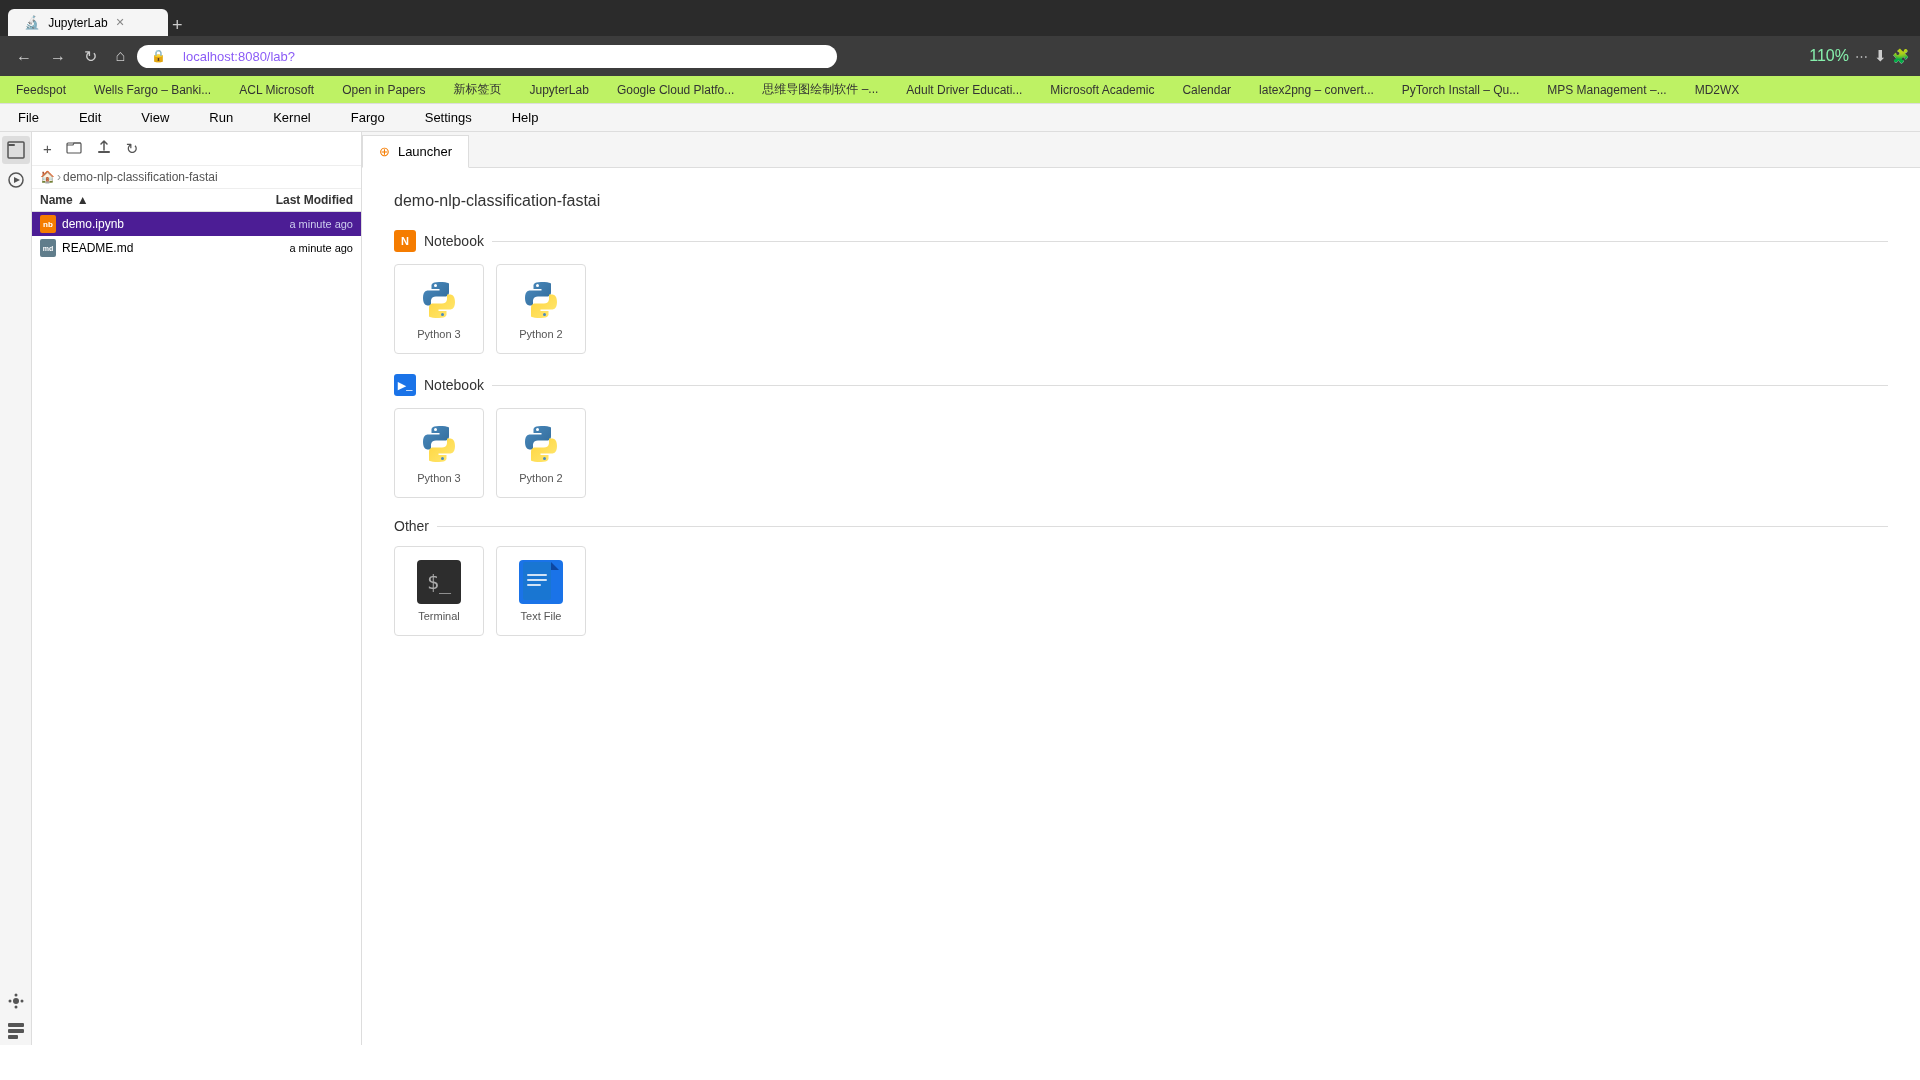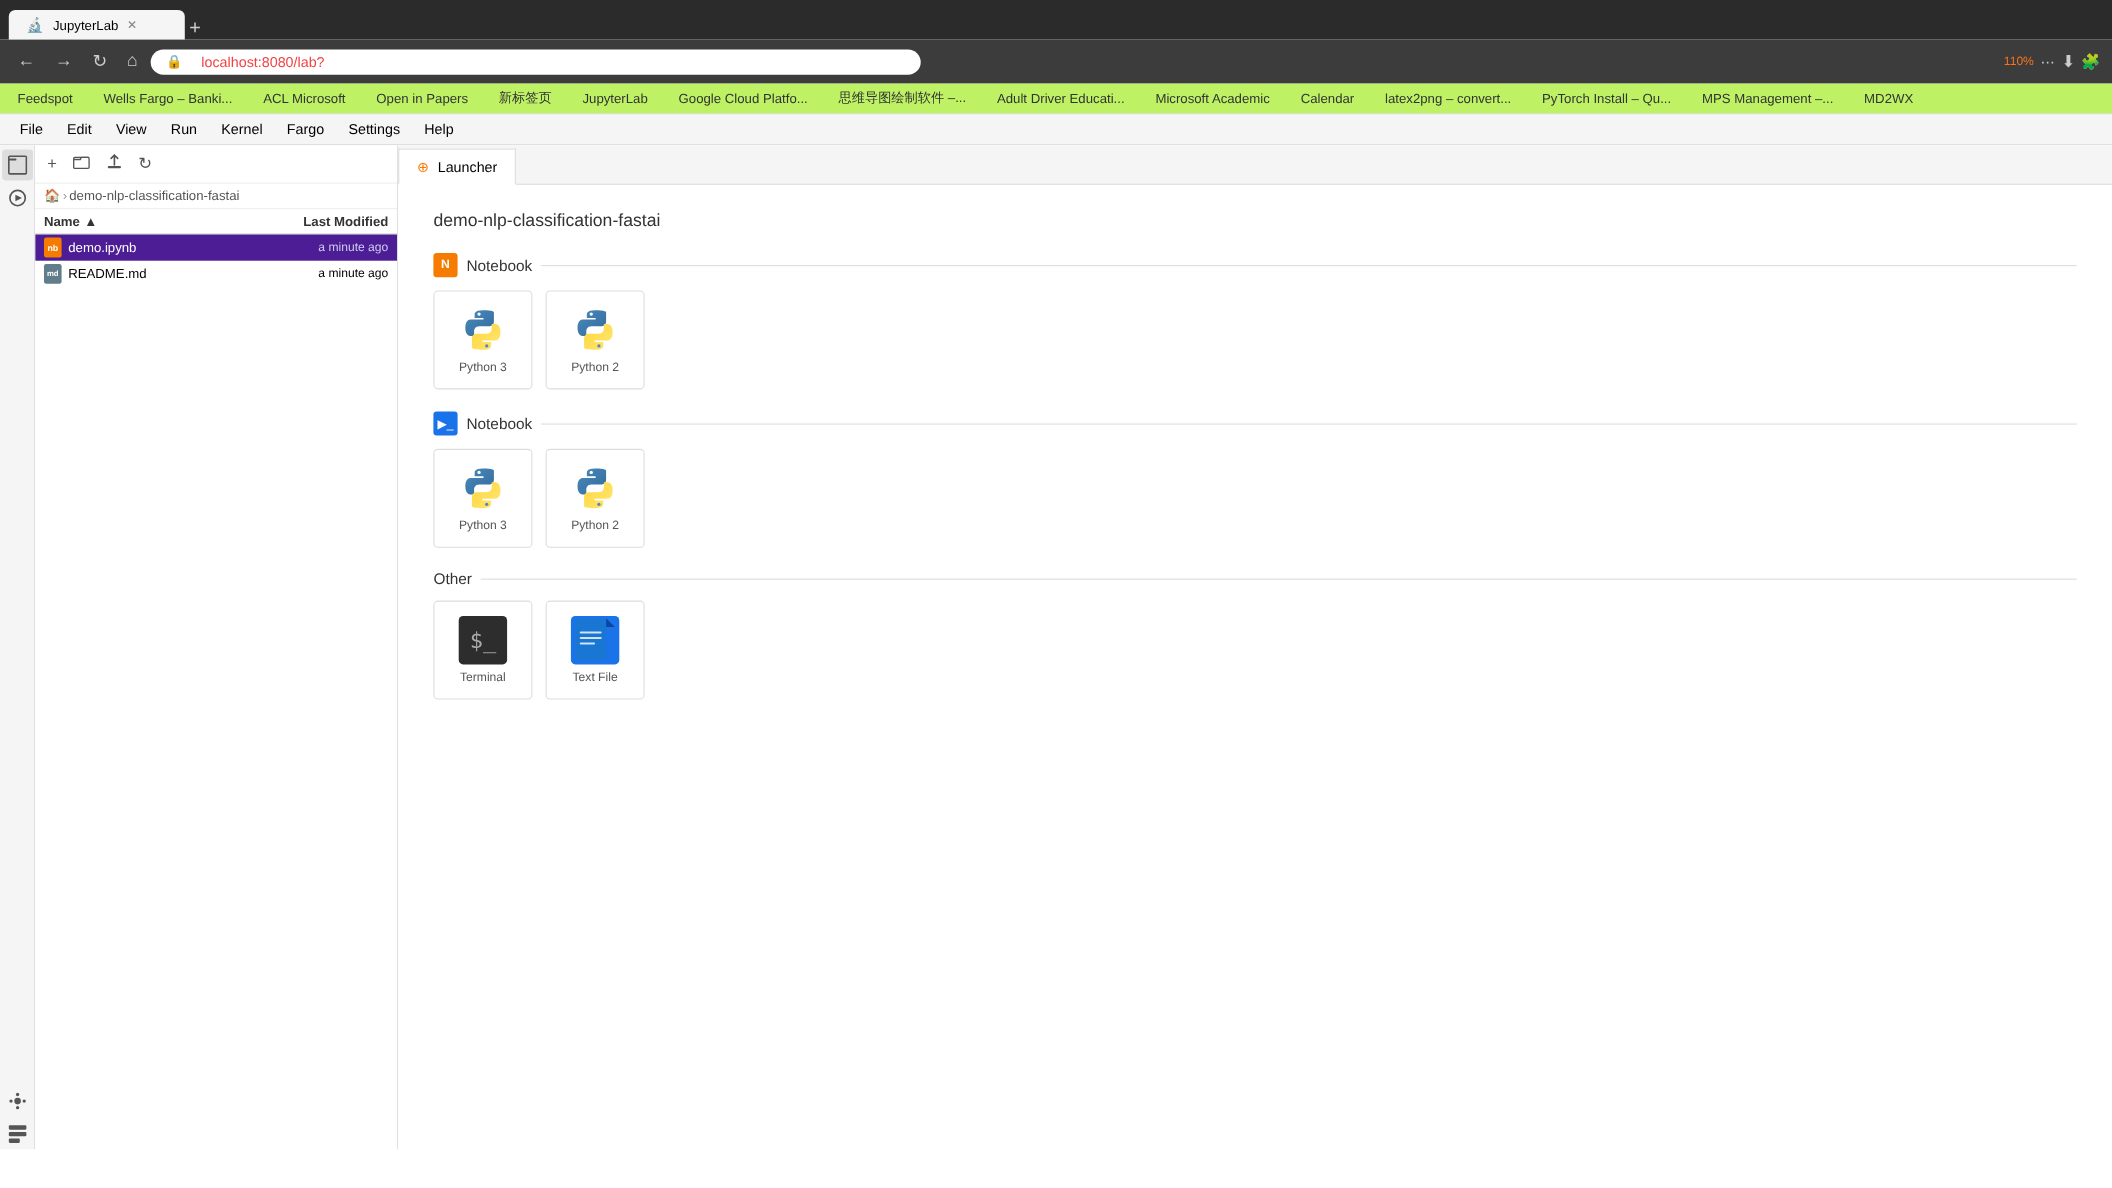--- a/index.html
+++ b/index.html
@@ -3,28 +3,28 @@
   <meta charset="utf-8">
   <style>
     * { margin: 0; padding: 0; box-sizing: border-box; }
     body { font-family: -apple-system, BlinkMacSystemFont, 'Segoe UI', sans-serif; font-size: 13px; background: #fff; width: 1920px; height: 1080px; overflow: hidden; }
     .tab-bar { background: #2b2b2b; height: 36px; display: flex; align-items: flex-end; padding: 0 8px; }
     .tab { background: #f5f5f5; border-radius: 6px 6px 0 0; padding: 6px 16px; font-size: 12px; display: flex; align-items: center; gap: 8px; min-width: 160px; }
     .tab-close { color: #888; font-size: 11px; cursor: pointer; }
     .new-tab-btn { color: #ccc; font-size: 18px; margin-left: 4px; cursor: pointer; background: none; border: none; }
     .nav-btn { background: none; border: none; color: #ccc; font-size: 16px; cursor: pointer; padding: 4px 6px; border-radius: 3px; }
     .address-bar { flex: 1; background: #fff; border-radius: 20px; padding: 4px 12px; font-size: 13px; display: flex; align-items: center; gap: 6px; max-width: 800px; }
-    .address-text { color: #ef4444; font-size: 13px; padding-left: 11px; }
+    .address-text { color: #8b5cf6; font-size: 13px; padding-left: 11px; }
     .browser-nav-row { background: #3c3c3c; height: 40px; display: flex; align-items: center; padding: 0 10px; gap: 6px; }
     .bookmarks-bar { background: #bef264; height: 28px; display: flex; align-items: center; padding: 0 8px; gap: 12px; border-bottom: 1px solid #ddd; font-size: 12px; overflow: hidden; }
     .bookmark-item { padding: 2px 8px; border-radius: 3px; cursor: pointer; white-space: nowrap; color: #333; }
 
     
     .jupyterlab { display: flex; flex-direction: column; height: calc(1080px - 139px); }
-    .menu-bar { background: #f5f5f5; border-bottom: 1px solid #ddd; height: 28px; display: flex; align-items: center; padding: 0 8px; gap: 2px; }
+    .menu-bar { background: #f5f5f5; border-bottom: 1px solid #ddd; height: 28px; display: flex; align-items: center; padding: 0 8px; gap: 20px; }
     .menu-item { padding: 3px 10px; font-size: 13px; cursor: pointer; border-radius: 3px; }
 
     .main-area { display: flex; flex: 1; overflow: hidden; }
 
     
     .icon-sidebar { width: 32px; background: #f5f5f5; border-right: 1px solid #ddd; display: flex; flex-direction: column; align-items: center; padding-top: 4px; gap: 2px; }
     .icon-sidebar-btn { width: 28px; height: 28px; display: flex; align-items: center; justify-content: center; border-radius: 3px; cursor: pointer; color: #555; font-size: 16px; }
     .icon-sidebar-btn.active { background: #ddd; }
 
     
@@ -84,21 +84,21 @@
 <div class="browser-nav-row">
   <button class="nav-btn">←</button>
   <button class="nav-btn">→</button>
   <button class="nav-btn">↻</button>
   <button class="nav-btn">⌂</button>
   <div class="address-bar" style="background:#fff; border-radius:20px; padding:4px 14px; display:flex; align-items:center; gap:6px; flex:1; max-width:700px;">
     <span style="color:#888; font-size:12px;">🔒</span>
     <span class="address-text">localhost:8080/lab?</span>
   </div>
   <div style="display:flex; align-items:center; gap:6px; margin-left:auto; color:#ccc; font-size:13px;">
-    <span style="font-size:11px; color:#f97316;">110%</span>
+    <span style="font-size:16px; color:#86efac;">110%</span>
     <span style="cursor:pointer;">⋯</span>
     <span style="cursor:pointer; font-size:15px;">⬇</span>
     <span style="cursor:pointer; font-size:14px;">🧩</span>
   </div>
 </div>
 
 <div class="bookmarks-bar">
   <span class="bookmark-item">Feedspot</span>
   <span class="bookmark-item">Wells Fargo – Banki...</span>
   <span class="bookmark-item">ACL Microsoft</span>

